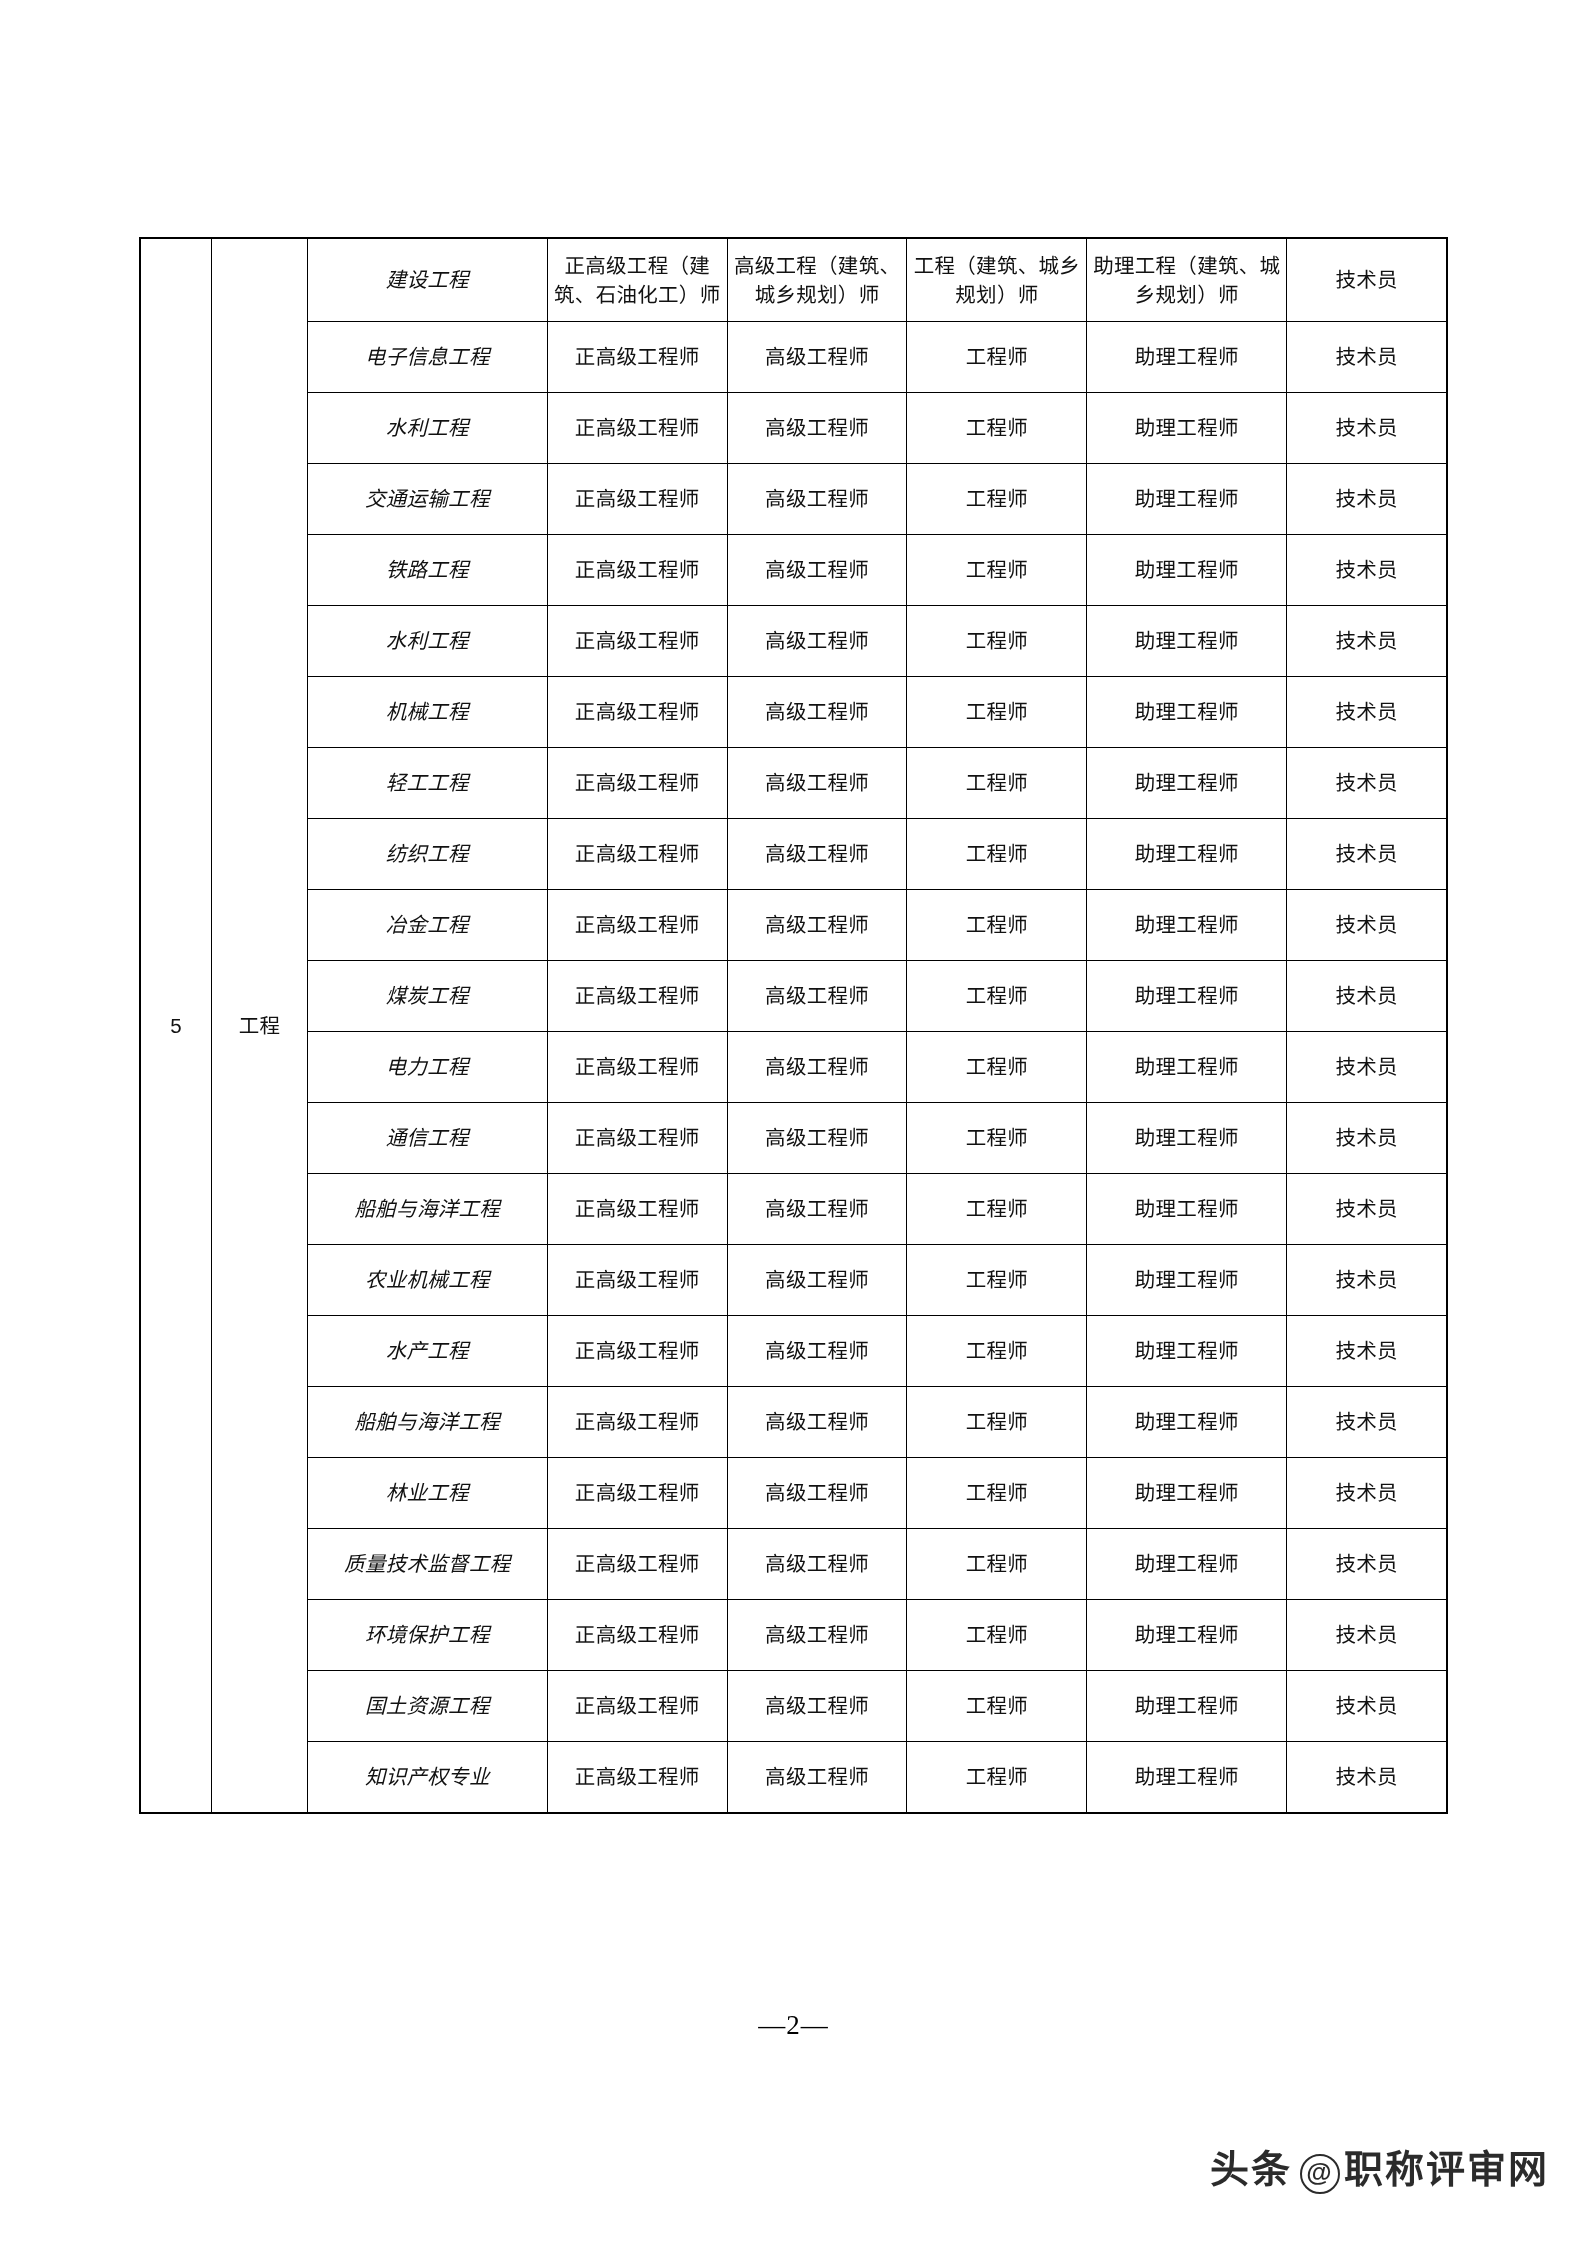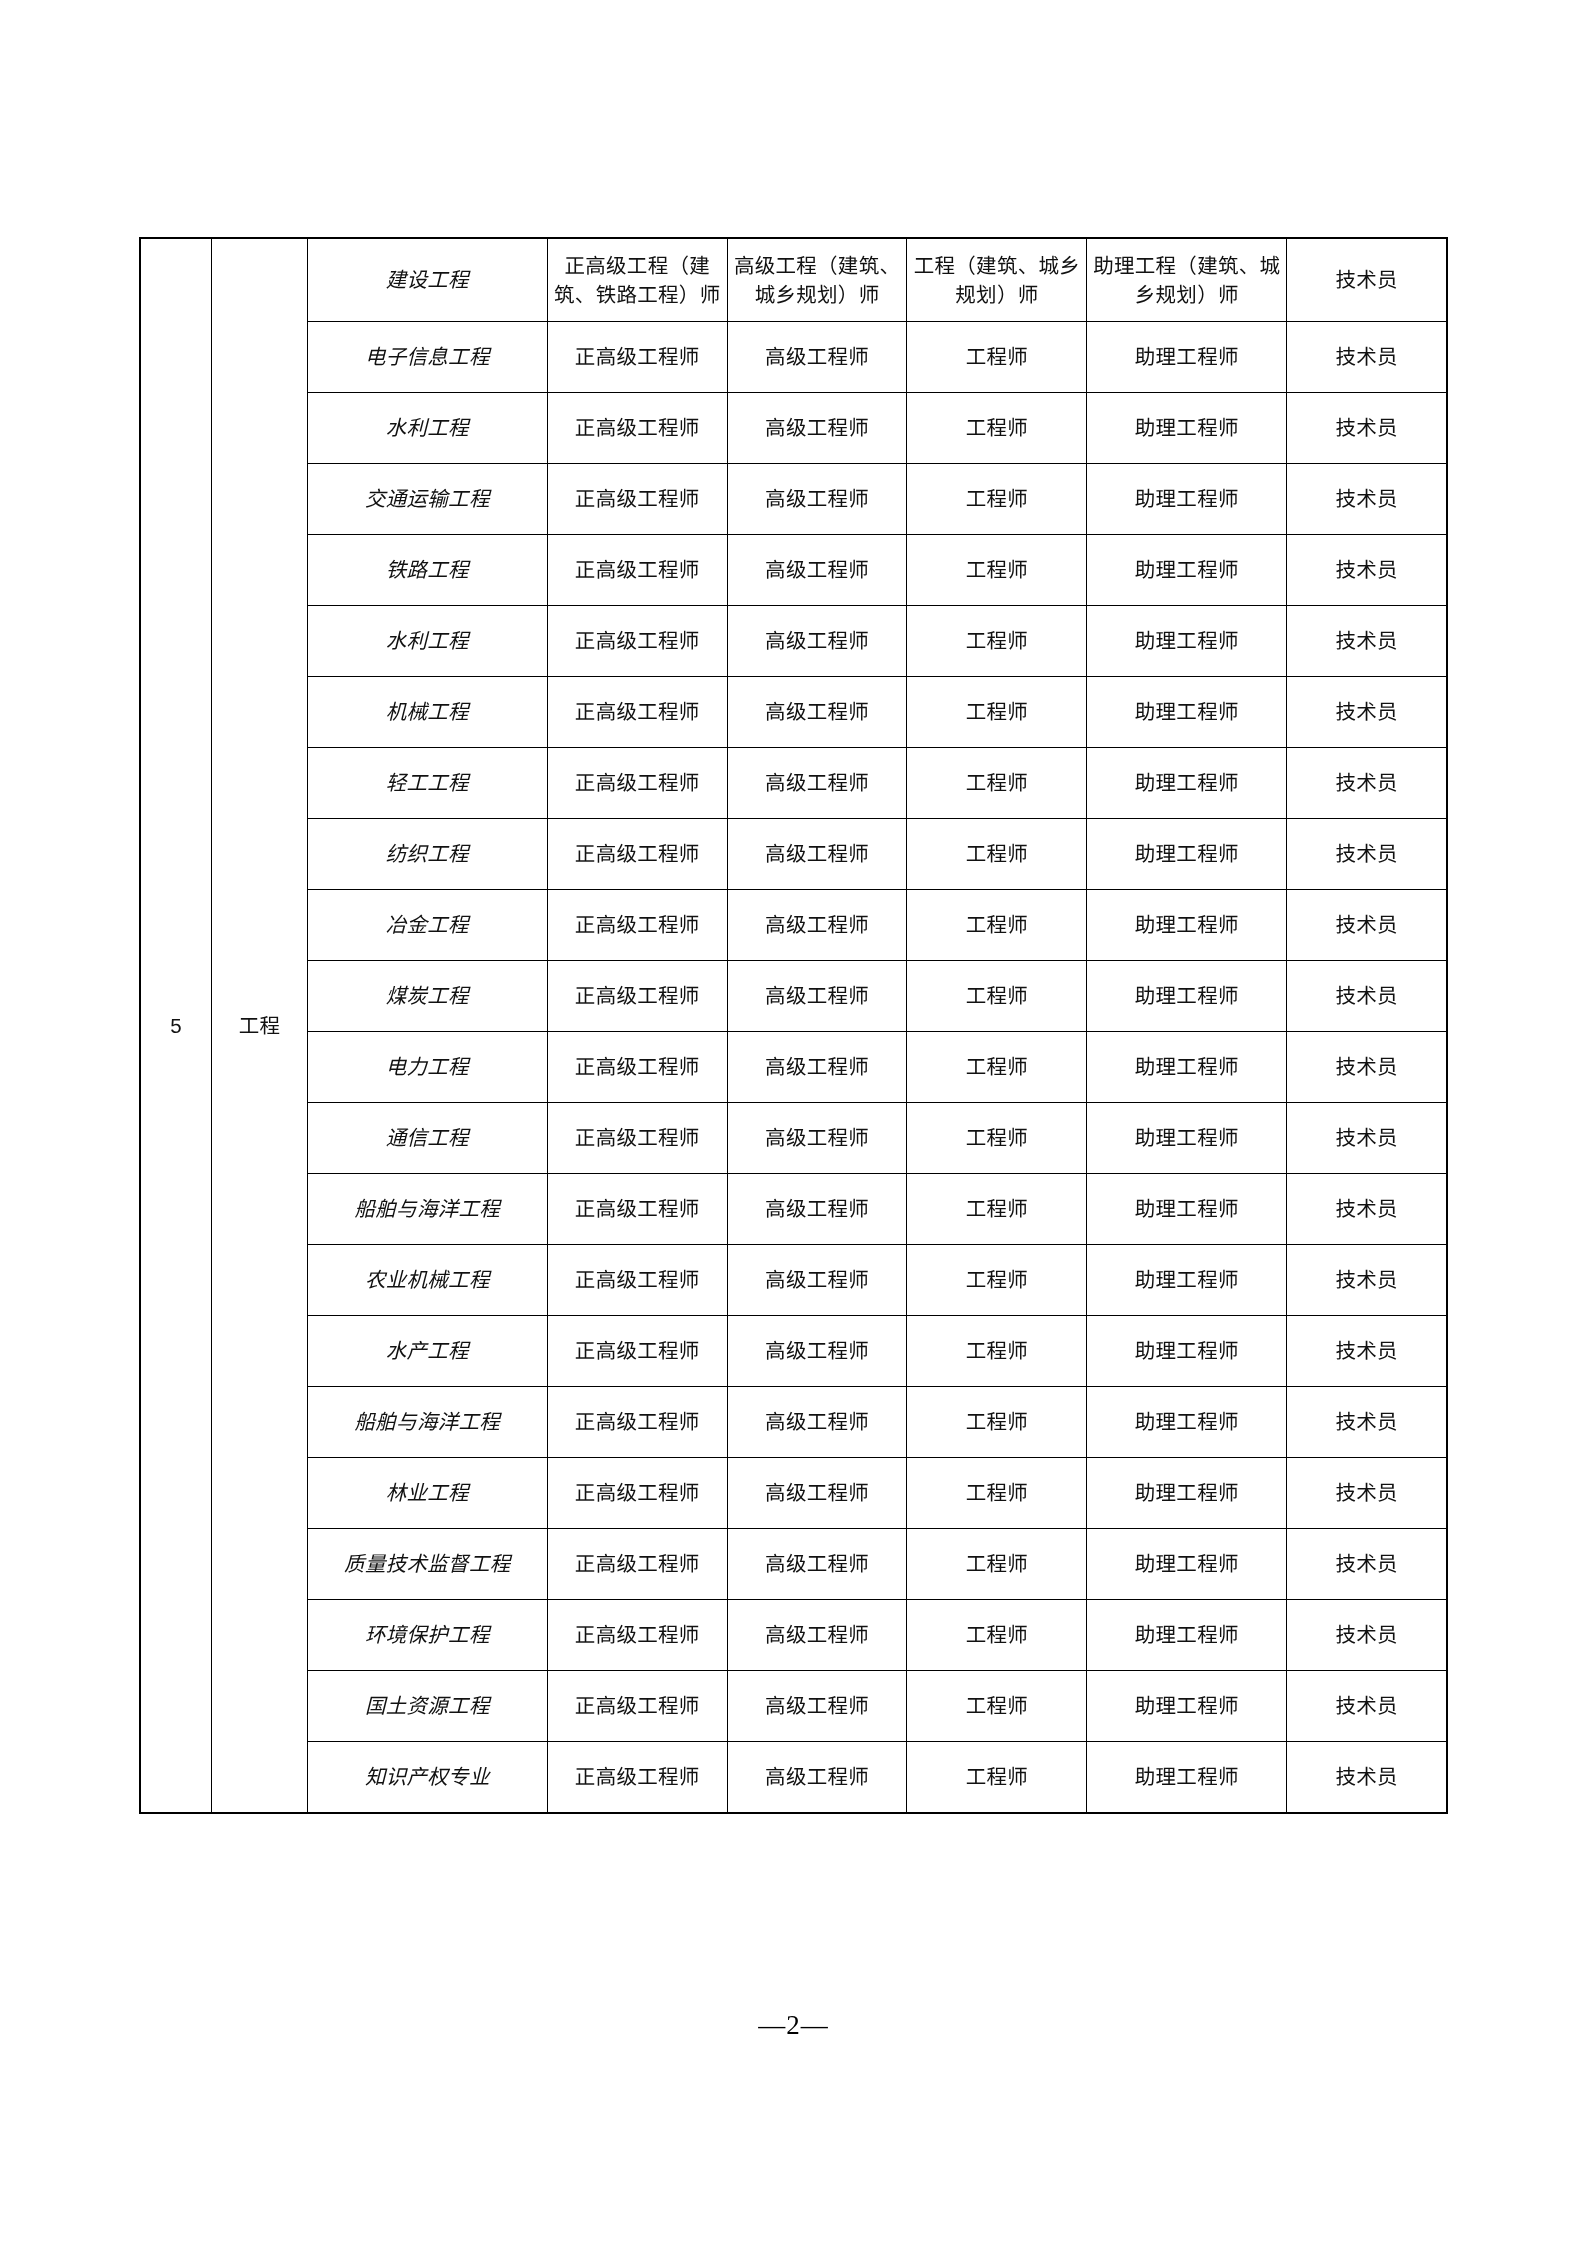--- a/index.html
+++ b/index.html
@@ -121,21 +121,21 @@
 
 <div class="page">
 
   <div class="table-wrap">
     <table class="cat-table">
       <tbody id="table-body">
           <tr>
             <td class="col-no" rowspan="22">5</td>
             <td class="col-group" rowspan="22">工程</td>
             <td class="col-spec row-tall wrapcell">建设工程</td>
-            <td class="col-lvl1 row-tall wrapcell">正高级工程（建筑、铁路工程）师</td>
+            <td class="col-lvl1 row-tall wrapcell">正高级工程（建筑、石油化工）师</td>
             <td class="col-lvl2 row-tall wrapcell">高级工程（建筑、城乡规划）师</td>
             <td class="col-lvl3 row-tall wrapcell">工程（建筑、城乡规划）师</td>
             <td class="col-lvl4 row-tall wrapcell">助理工程（建筑、城乡规划）师</td>
             <td class="col-lvl5 row-tall wrapcell">技术员</td>
           </tr>
           <tr>
             <td class="col-spec row-std">电子信息工程</td>
             <td class="col-lvl1 row-std">正高级工程师</td>
             <td class="col-lvl2 row-std">高级工程师</td>
             <td class="col-lvl3 row-std">工程师</td>
@@ -301,14 +301,17 @@
             <td class="col-lvl3 row-std">工程师</td>
             <td class="col-lvl4 row-std">助理工程师</td>
             <td class="col-lvl5 row-std">技术员</td>
           </tr>
         </tbody>
     </table>
   </div>
 
   <div class="page-number">—2—</div>
 
+  <div class="watermark">
+    <span>头条</span><span class="wm-at">@</span><span>职称评审网</span>
+  </div>
 
 </div>
 
 </body></html>

